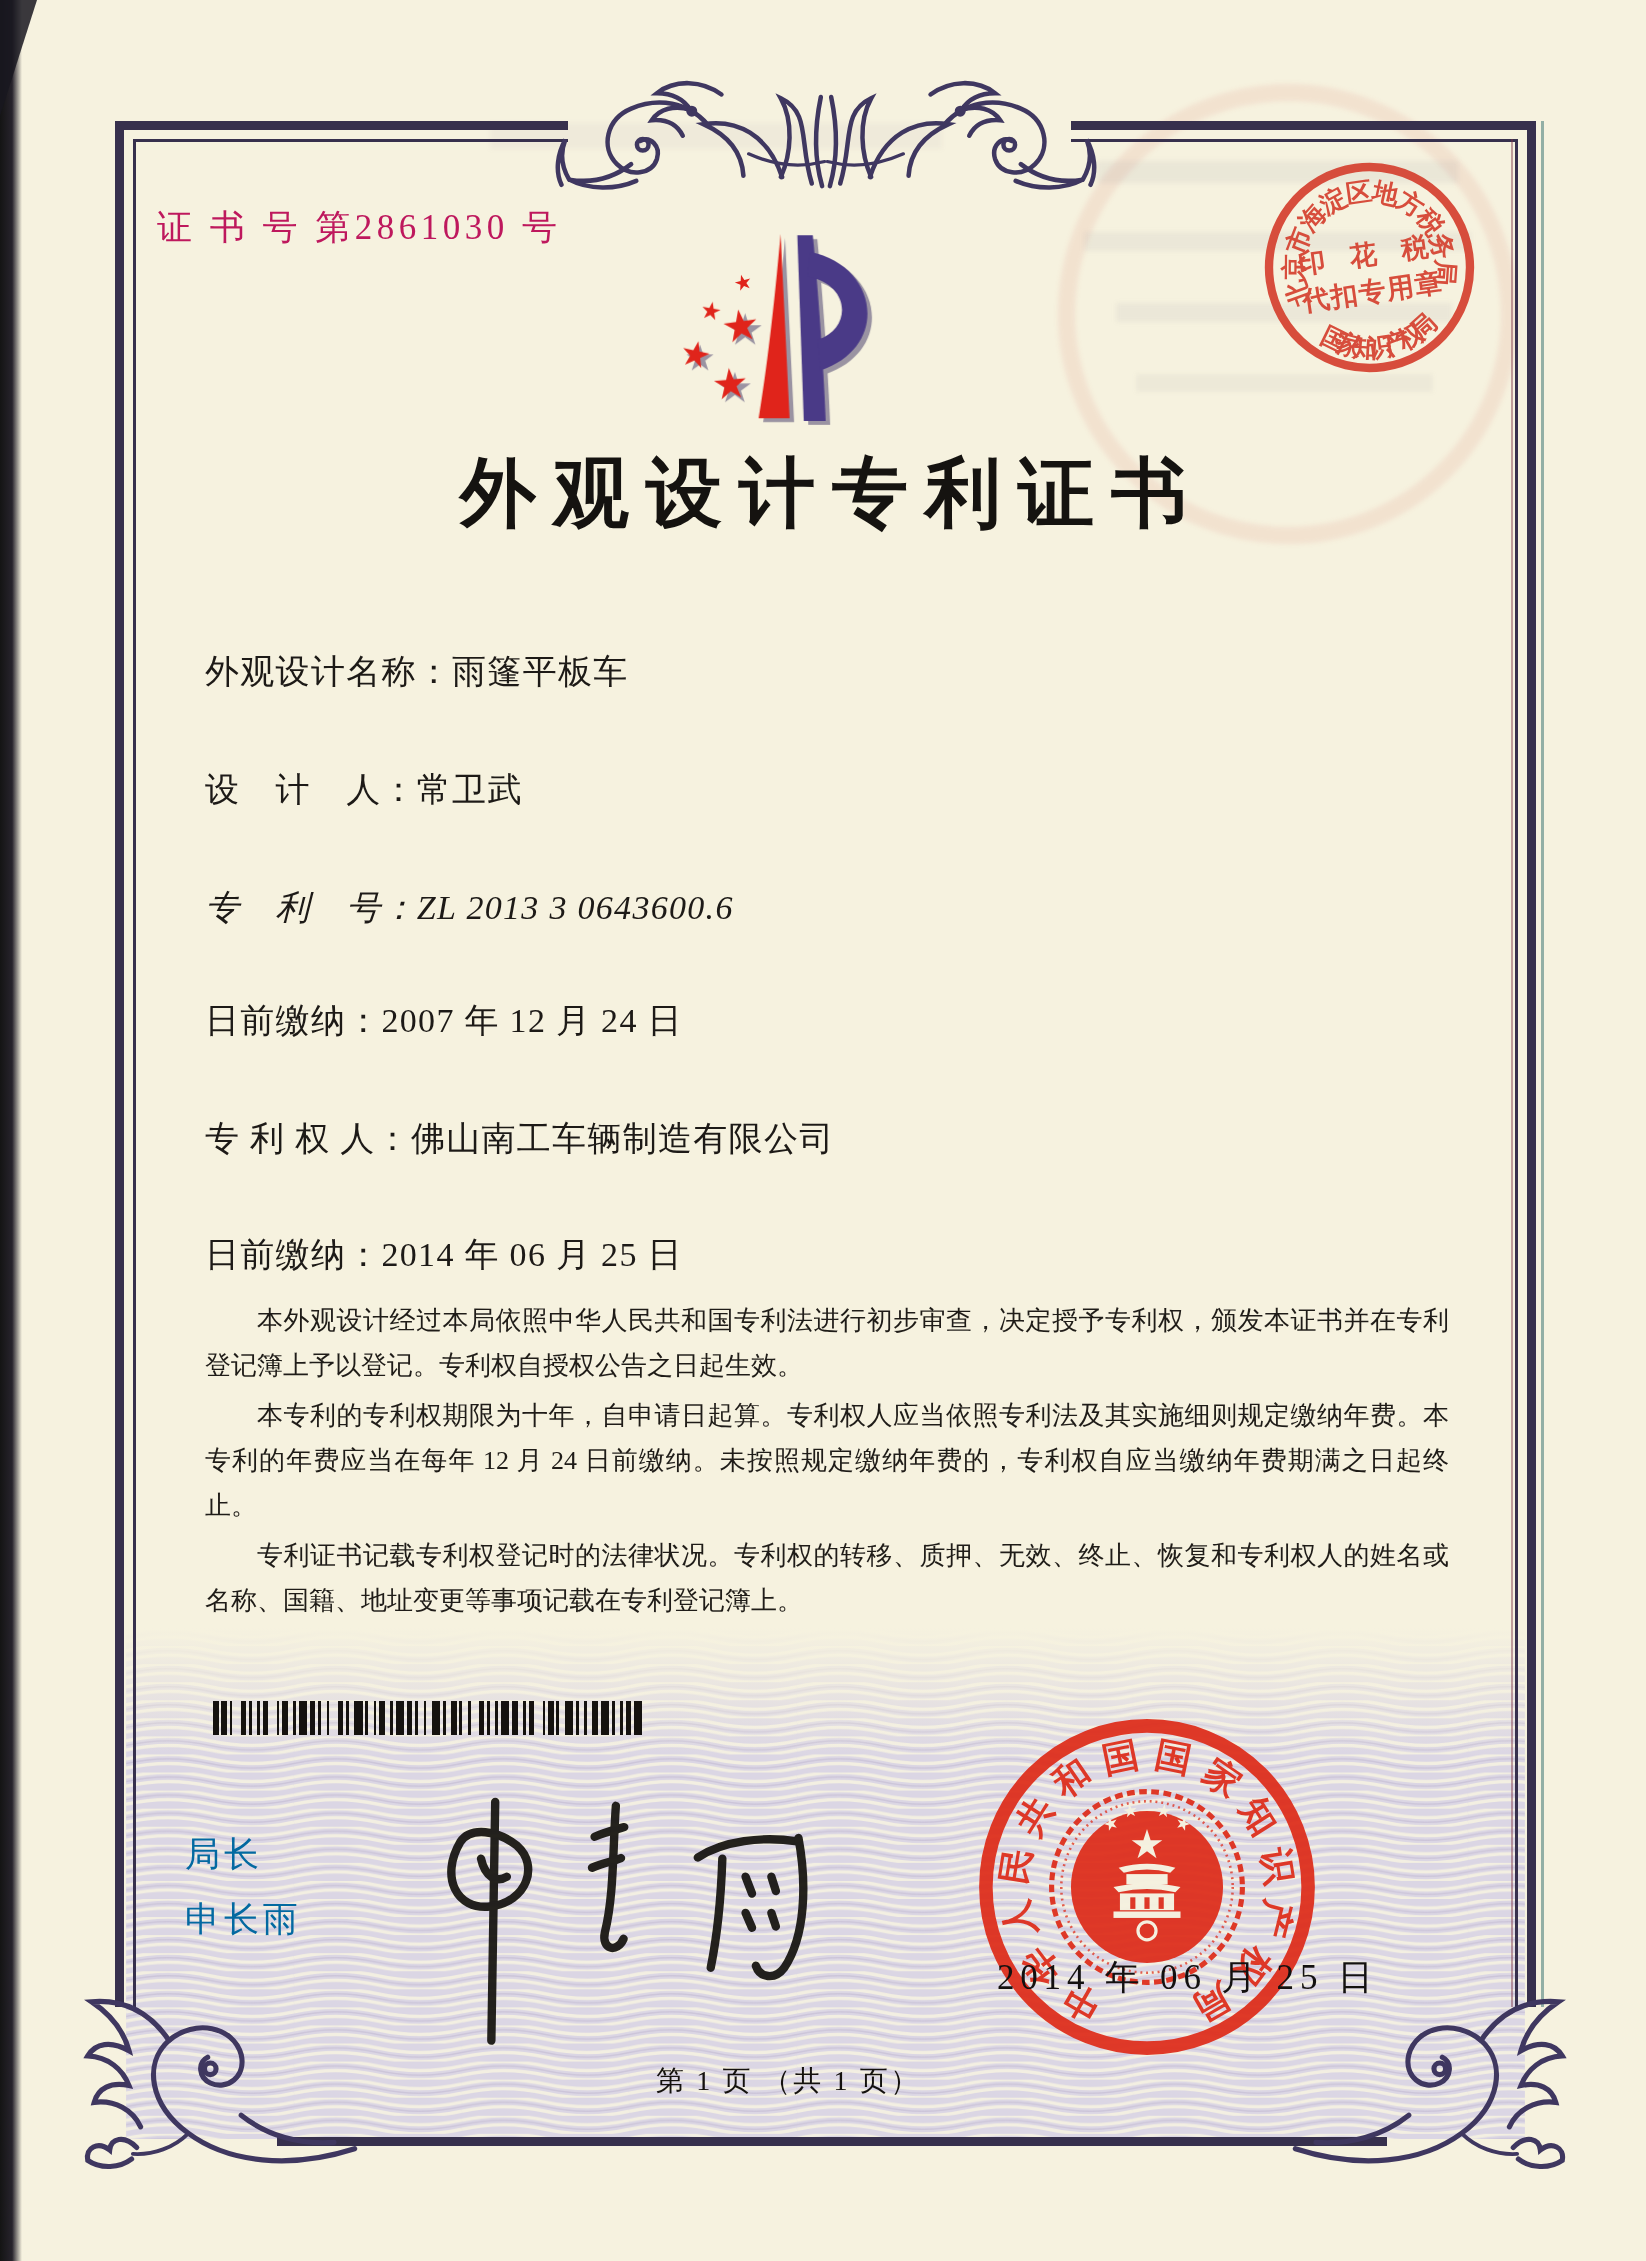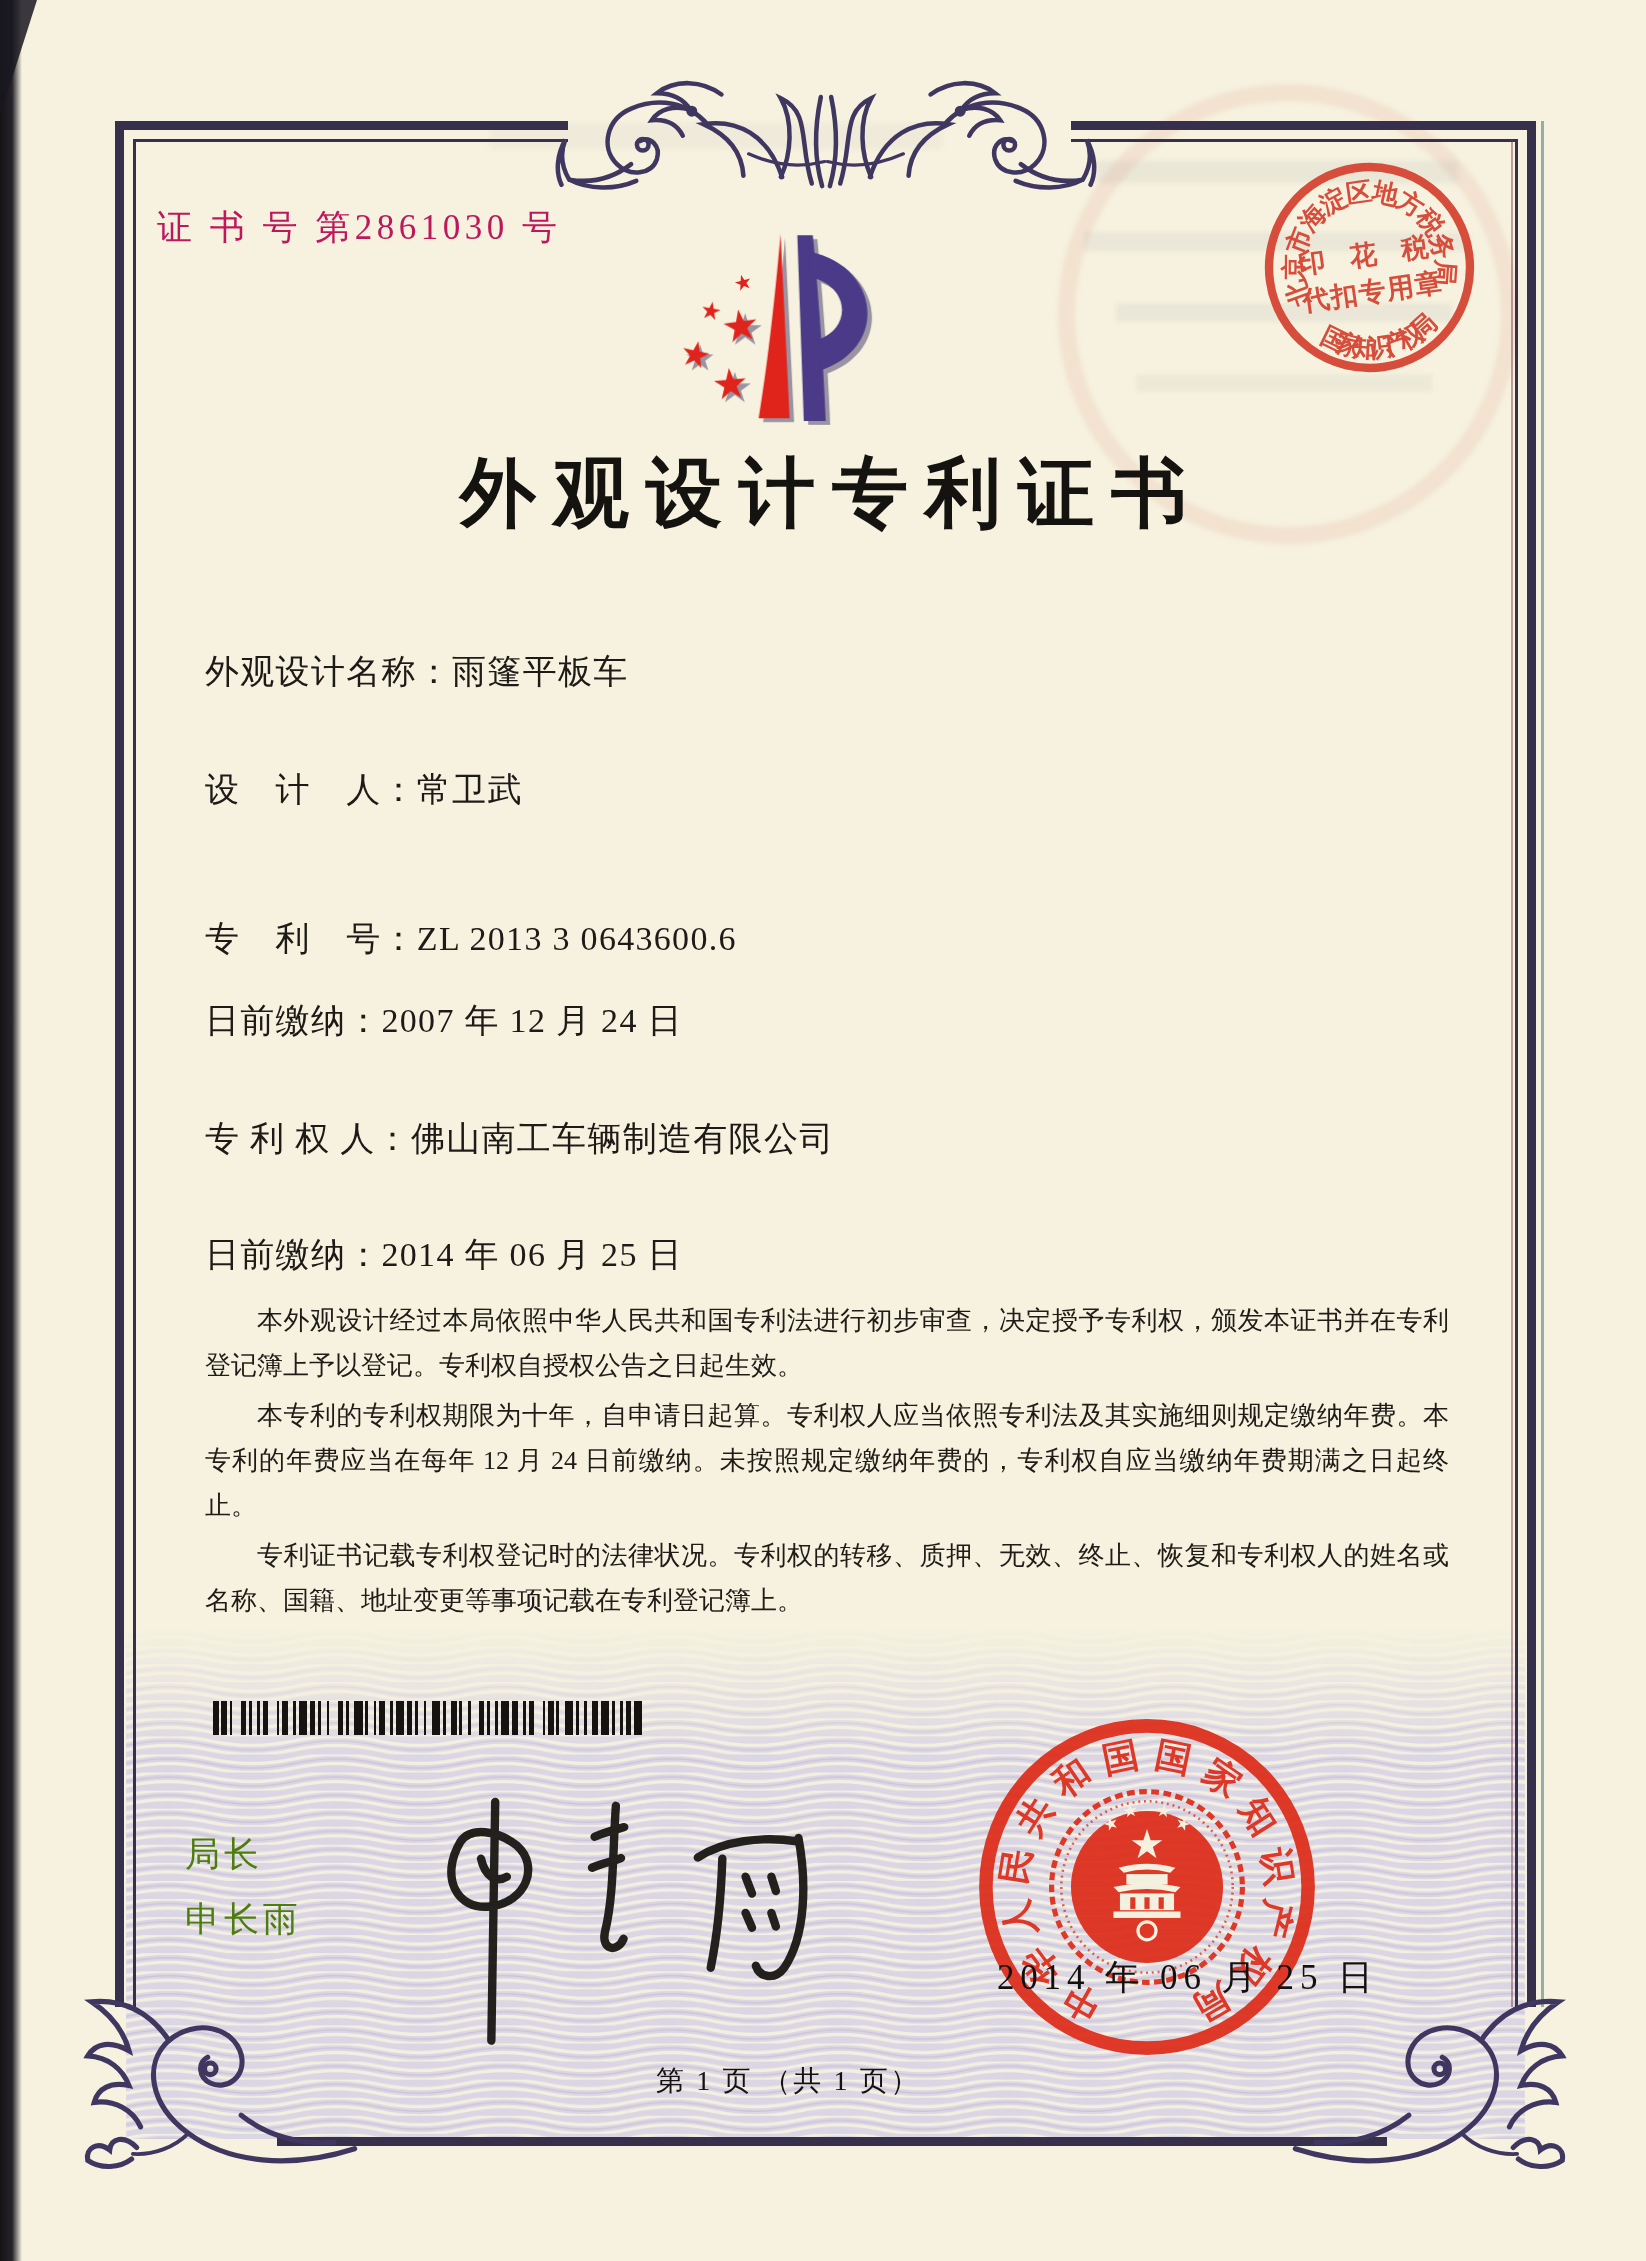--- a/index.html
+++ b/index.html
@@ -26,21 +26,21 @@
   .field .lbl{letter-spacing:1.3px;}
   .field .val{letter-spacing:1.3px;}
 
   .body-text{left:205px;top:1298px;width:1244px;z-index:5;color:#1f1c18;}
   .body-text p{margin:0 0 5.2px 0;font-size:26px;line-height:45px;text-align:justify;text-indent:2em;}
 
   .barcode{left:213px;top:1701px;height:34px;display:flex;align-items:stretch;z-index:5;}
   .bc-bar{background:#15120f;}
   .bc-space{background:transparent;}
 
-  .sig-label{left:185px;font-size:35px;letter-spacing:3.9px;color:#4d7c0f;z-index:6;}
+  .sig-label{left:185px;font-size:35px;letter-spacing:3.9px;color:#0369a1;z-index:6;}
   .footer{left:0;top:2062px;width:1647px;text-align:center;font-size:28px;letter-spacing:2.6px;color:#14110e;z-index:6;transform:translateX(-35px);}
   .issue-date{left:997px;top:1954px;font-size:35px;letter-spacing:5.8px;color:#131110;z-index:7;white-space:nowrap;}
 
   svg{display:block;}
   .z4{z-index:4;} .z5{z-index:5;} .z6{z-index:6;}
 </style>
 </head>
 <body>
 
 <div class="page">
@@ -172,21 +172,21 @@
   </svg>
 
   <div class="abs field" style="top:649px;">
     <span class="lbl">外观设计名称：</span><span class="val">雨篷平板车</span>
   </div>
 
   <div class="abs title">外观设计专利证书</div>
   <div class="abs field" style="top:767px;">
     <span class="lbl">设　计　人：</span><span class="val">常卫武</span>
   </div>
-  <div class="abs field" style="top:916px;">
+  <div class="abs field" style="top:885px;font-style:italic;">
     <span class="lbl">专　利　号：</span><span class="val">ZL 2013 3 0643600.6</span>
   </div>
   <div class="abs field" style="top:998px;">
     <span class="lbl">日前缴纳：</span><span class="val">2007 年 12 月 24 日</span>
   </div>
   <div class="abs field" style="top:1116px;">
     <span class="lbl">专 利 权 人：</span><span class="val">佛山南工车辆制造有限公司</span>
   </div>
   <div class="abs field" style="top:1232px;">
     <span class="lbl">日前缴纳：</span><span class="val">2014 年 06 月 25 日</span>

